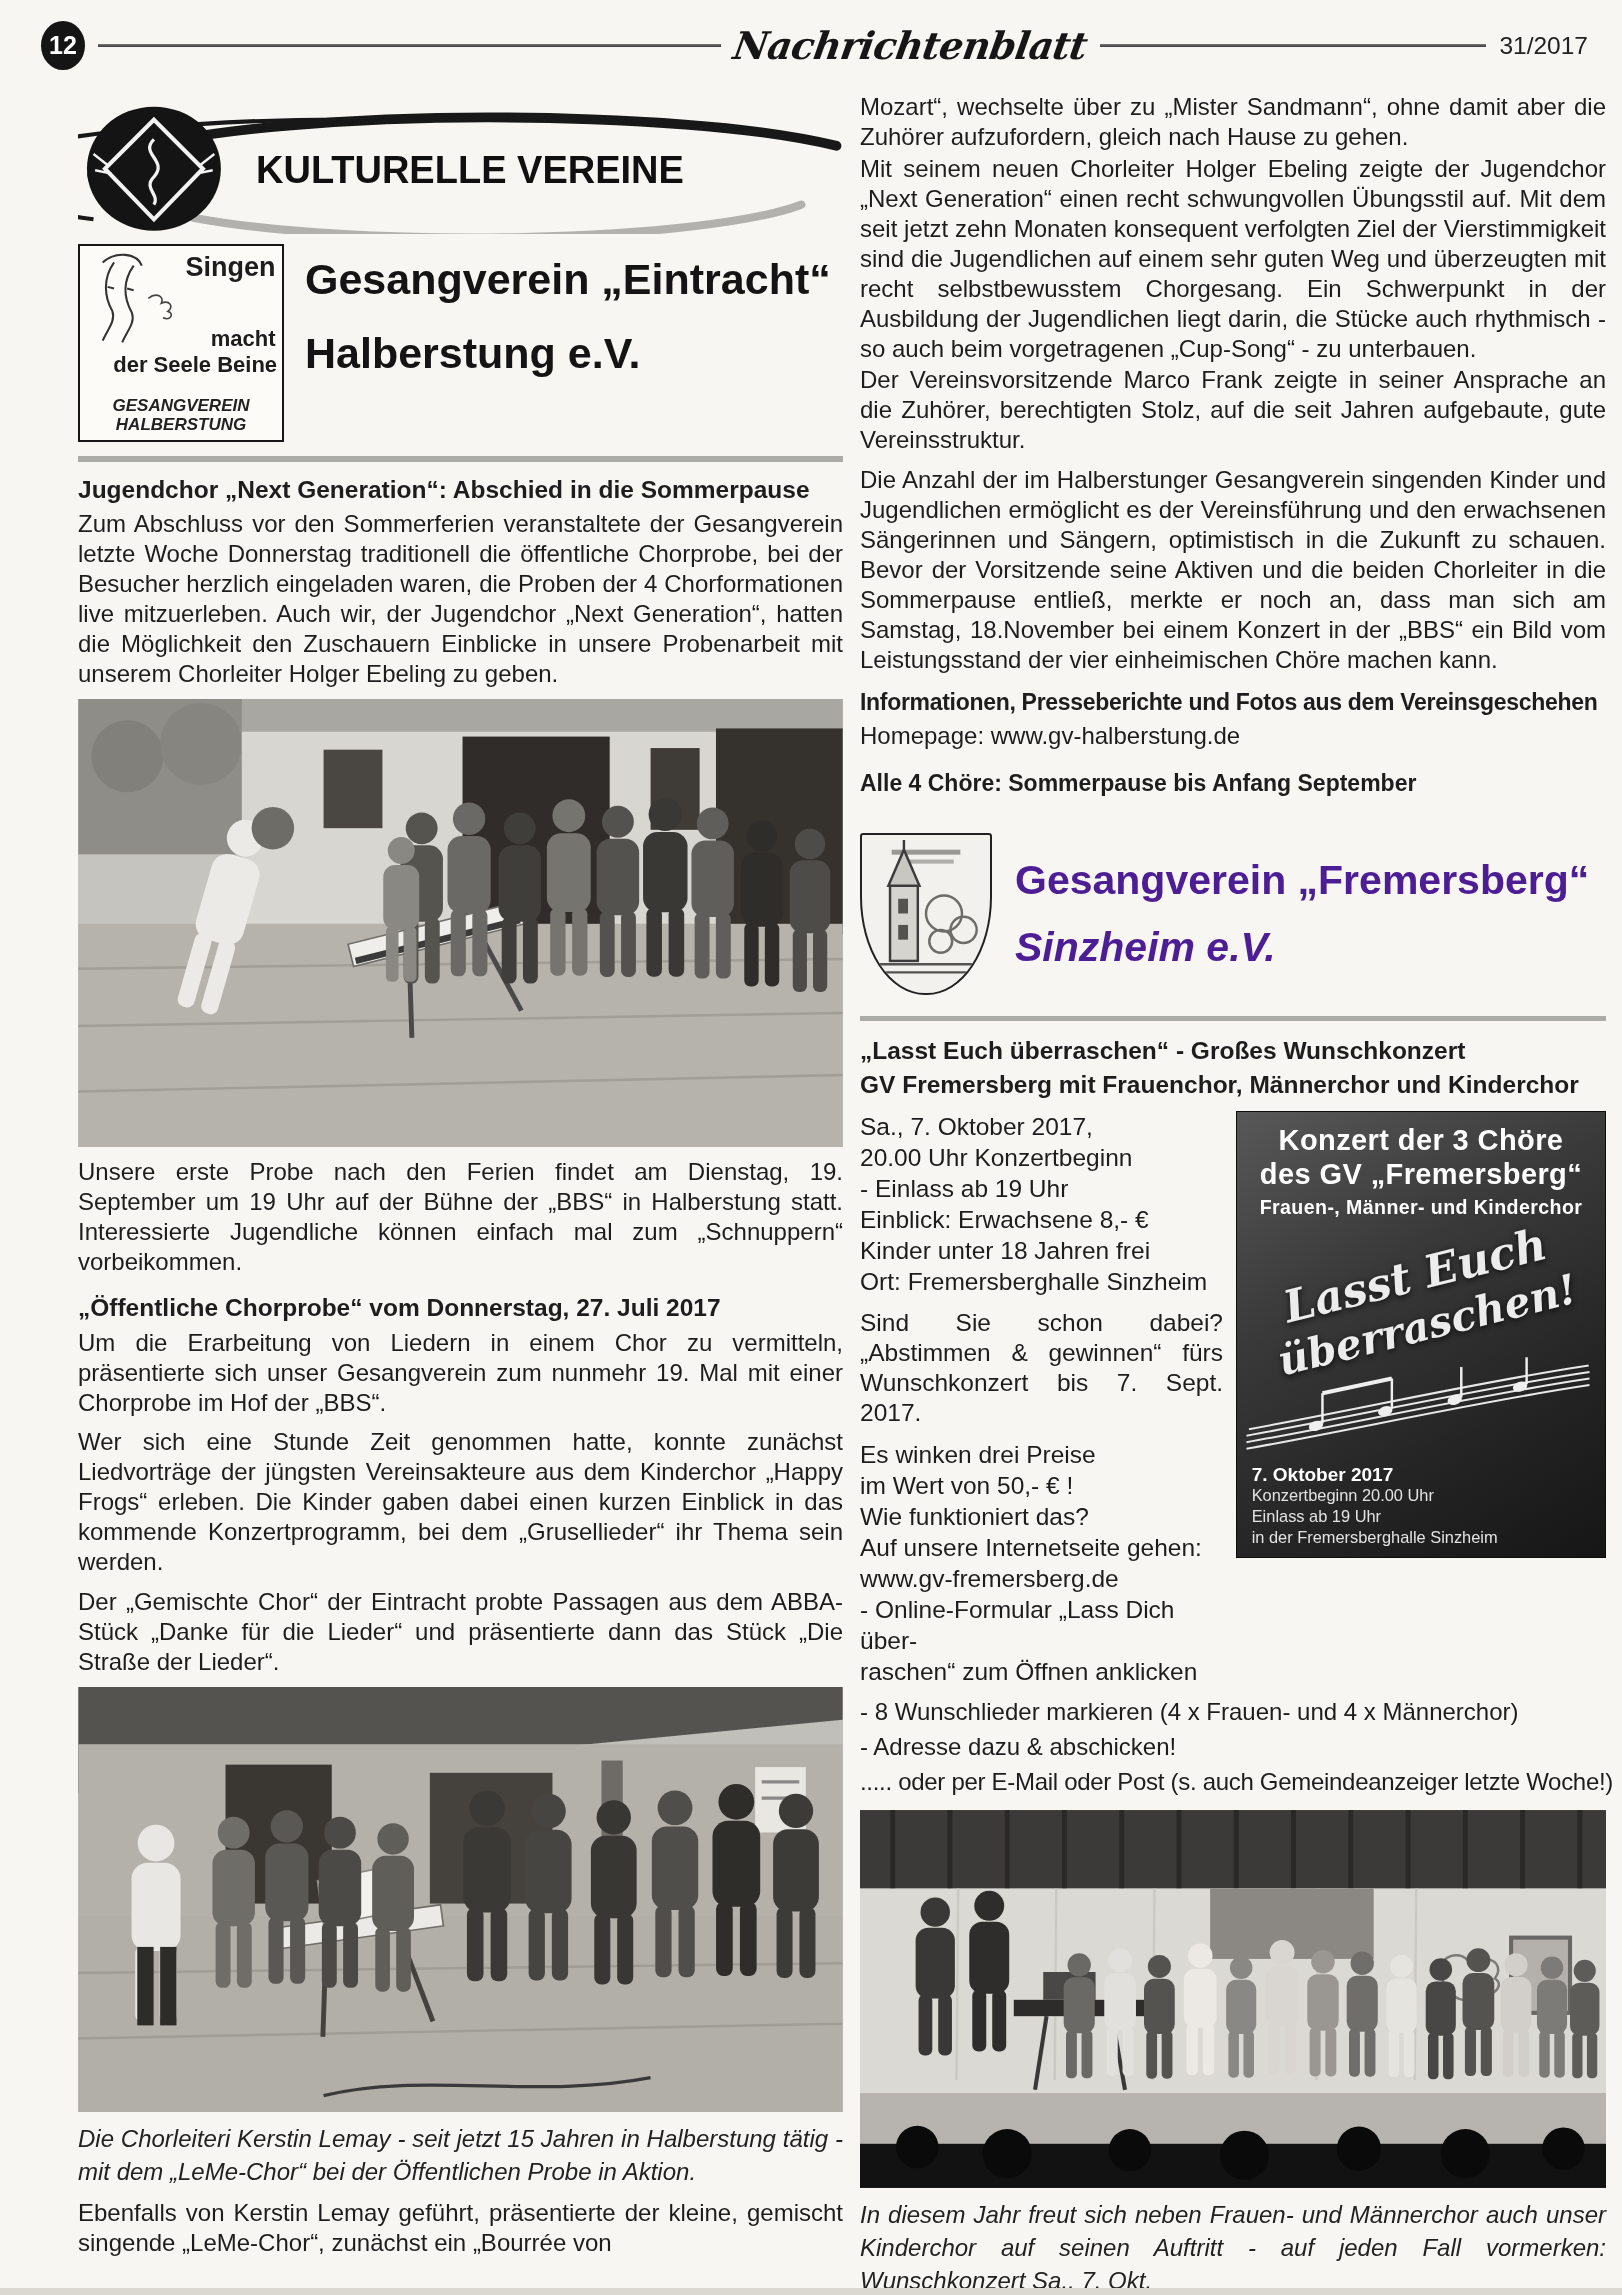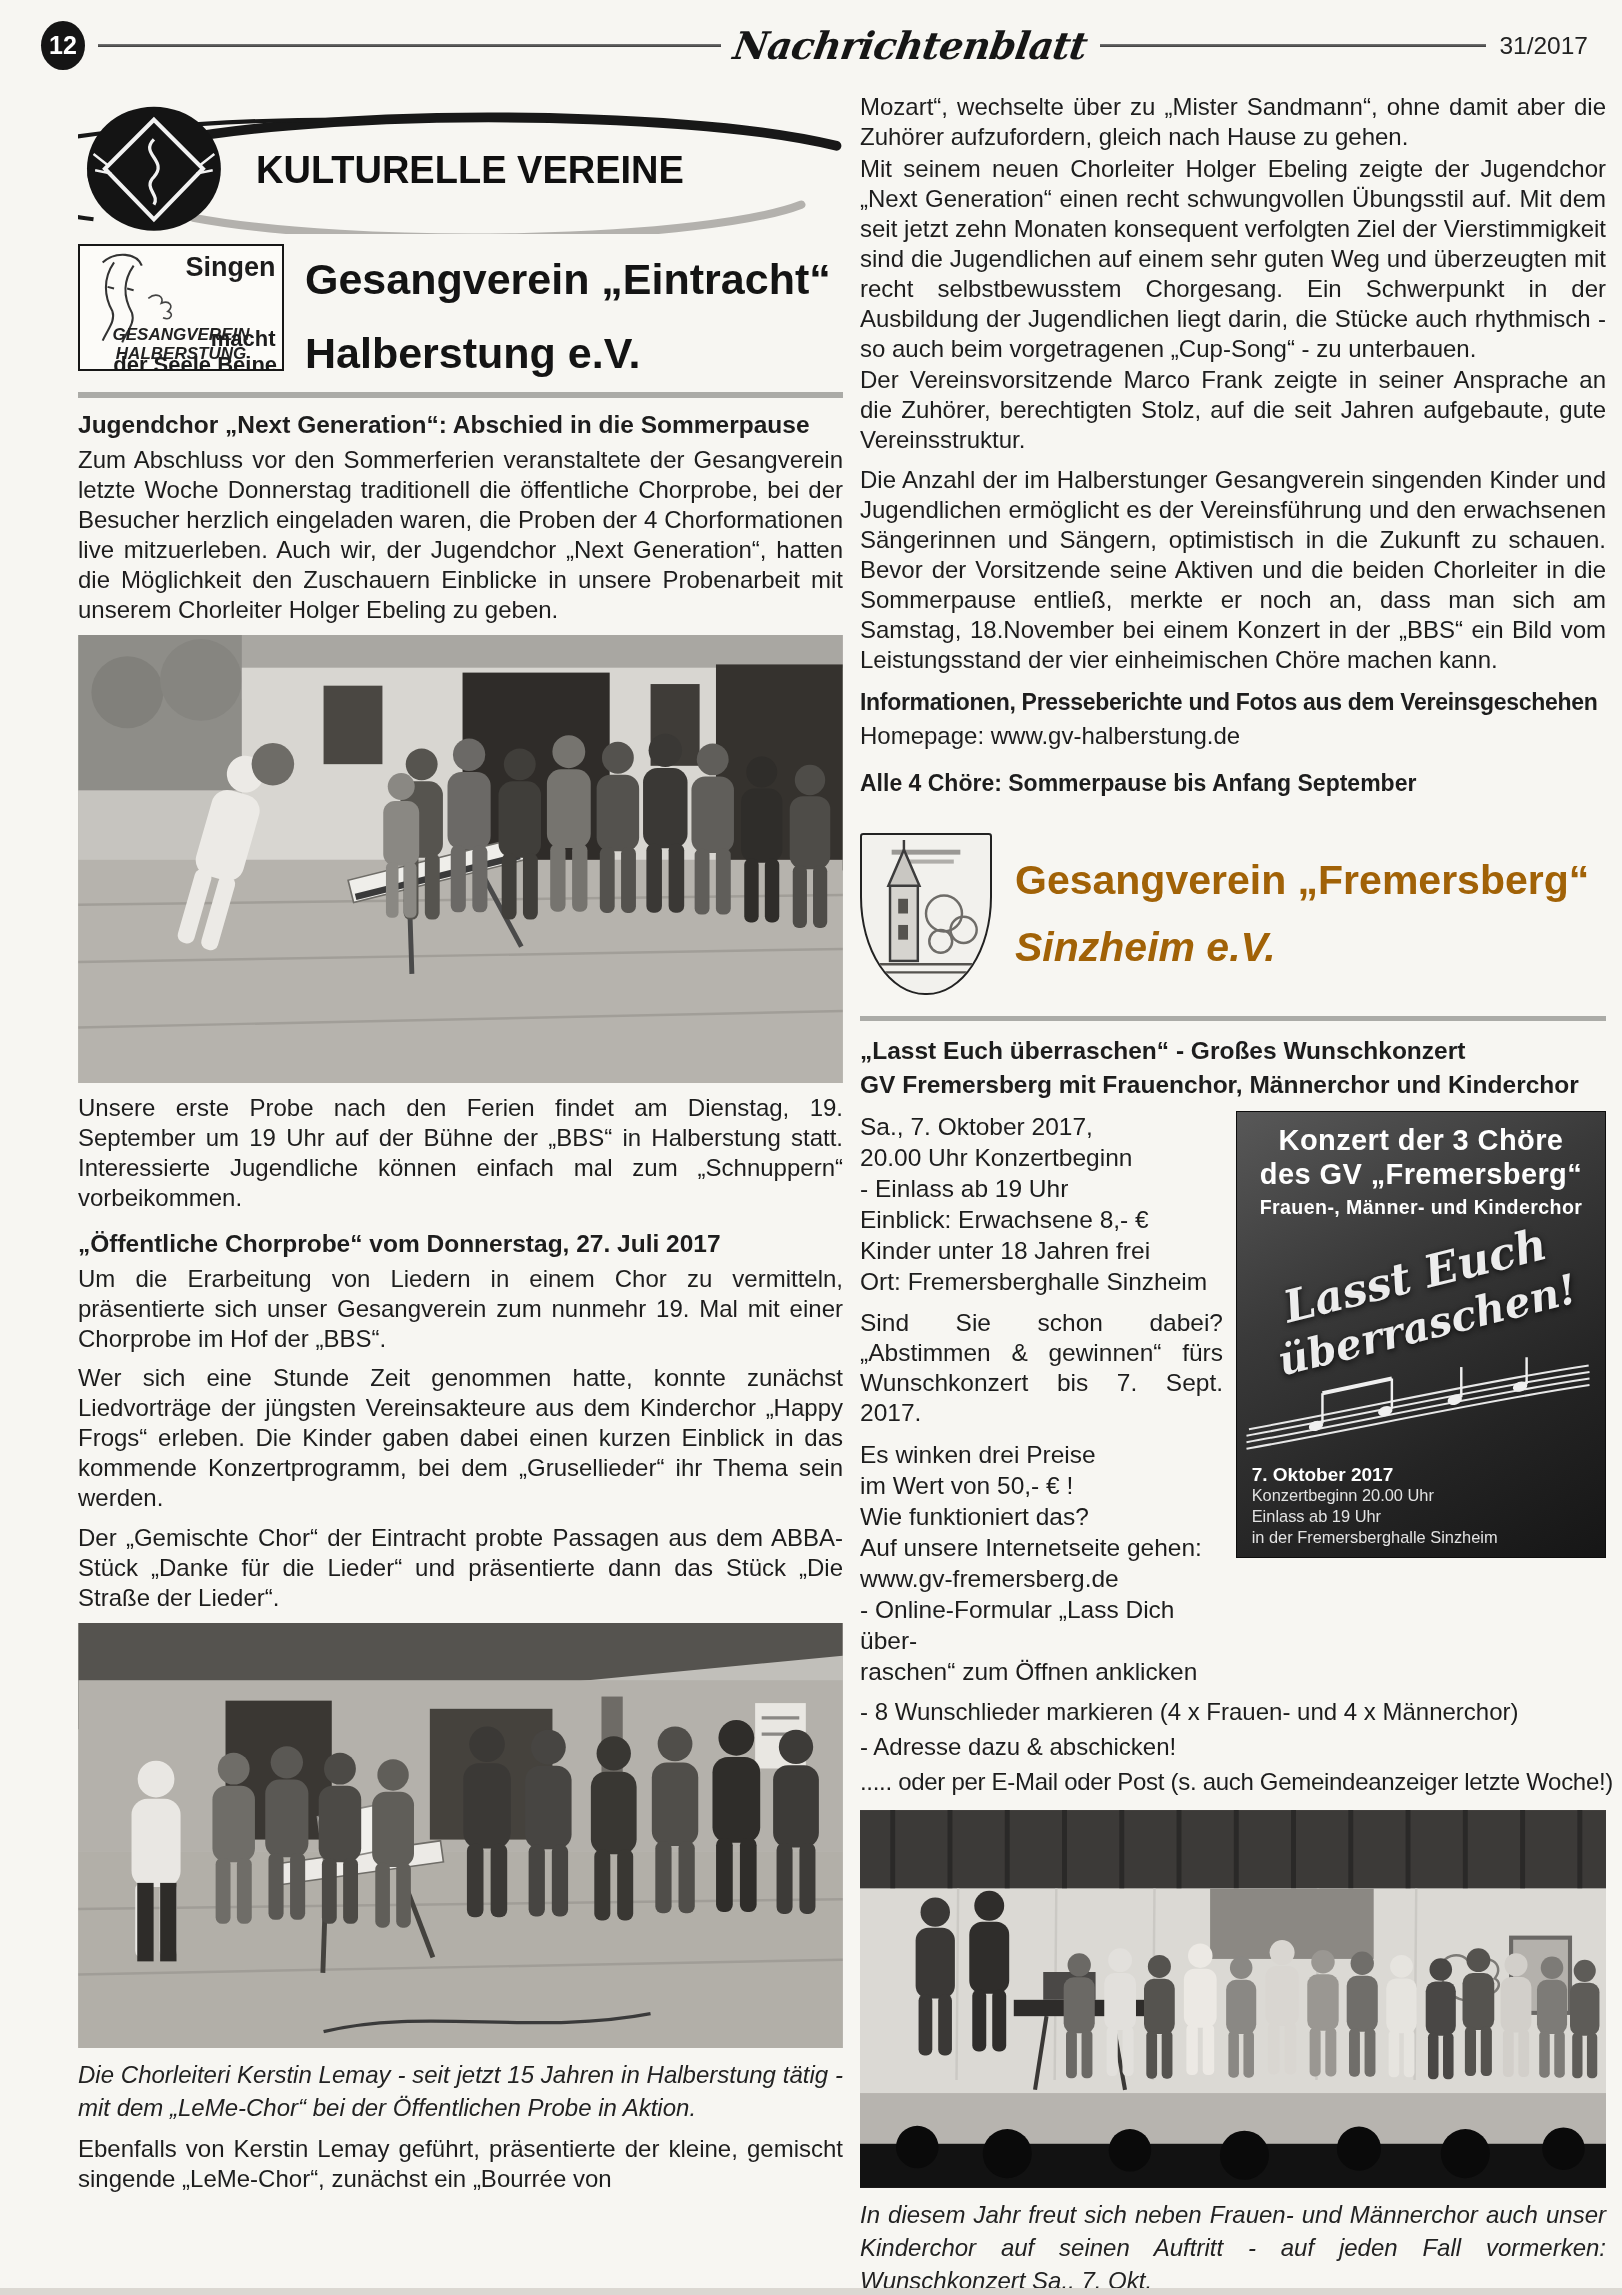--- a/index.html
+++ b/index.html
@@ -16,21 +16,21 @@
   .issue{font-size:24.5px;color:#222;white-space:nowrap;}
   
   .col-left{position:absolute;left:78px;top:105px;width:765px;}
   .col-right{position:absolute;left:860px;top:92px;width:746px;}
   
   .banner{position:relative;height:129px;}
   .banner-title{position:absolute;left:178px;top:43px;font-size:38px;font-weight:bold;color:#101010;
                 letter-spacing:0;transform:scaleY(1.04);white-space:nowrap;}
   
   .title-block{display:flex;gap:21px;margin-top:9.8px;align-items:stretch;}
-  .sv-logo{flex:0 0 auto;width:206px;height:127px;border:2.5px solid #161616;background:#fcfbf8;
+  .sv-logo{flex:0 0 auto;width:206px;height:198px;border:2.5px solid #161616;background:#fcfbf8;
            box-sizing:border-box;position:relative;overflow:hidden;}
   .sv-logo .t-singen{position:absolute;top:6.5px;right:6.5px;font-size:27px;font-weight:bold;}
   .sv-logo .t-macht{position:absolute;top:80px;right:6.5px;font-size:22px;font-weight:bold;}
   .sv-logo .t-seele{position:absolute;top:106px;right:4.9px;font-size:22px;font-weight:bold;white-space:nowrap;}
   .sv-logo .t-org{position:absolute;bottom:4.9px;left:0;right:0;text-align:center;font-style:italic;
                   font-weight:bold;font-size:17px;line-height:19.6px;color:#222;}
   .sv-face{position:absolute;left:3.3px;top:4.9px;}
   .big-title{font-size:43px;font-weight:bold;line-height:49px;padding-top:11.4px;color:#141414;}
   .big-title .l2{margin-top:24.5px;}
   .gray-rule{height:5.7px;background:#ababa7;margin:14.7px 0 11.4px;}
@@ -39,21 +39,21 @@
   .body-p{font-size:24px;line-height:30px;text-align:justify;margin:0 0 9.8px;}
   .caption{font-size:24px;line-height:33px;font-style:italic;text-align:justify;margin:4.9px 0 9.8px;color:#222;}
   .photo{display:block;width:100%;background:#c4c2bd;margin:4.9px 0 9.8px;}
   .nowrap{white-space:nowrap;letter-spacing:-0.3px;}
   .bold-line{font-size:23px;font-weight:bold;line-height:34px;}
   .plain-line{font-size:24px;line-height:34px;}
   
   .f-head{display:flex;gap:23px;align-items:center;margin-top:33px;}
   .f-shield{flex:0 0 auto;width:132px;height:162px;border:2.5px solid #222;box-sizing:border-box;
             background:#f2f1ed;border-radius:3.3px 3.3px 65px 65px / 3.3px 3.3px 98px 98px;overflow:hidden;position:relative;}
-  .f-title{font-size:41px;font-weight:bold;line-height:46px;color:#a16207;}
+  .f-title{font-size:41px;font-weight:bold;line-height:46px;color:#4c1d95;}
   .f-title .l2{margin-top:21px;font-style:italic;}
   .f-h{font-size:24.5px;font-weight:bold;line-height:34px;}
   .f-row{display:flex;gap:13px;margin-top:8.2px;}
   .f-details{width:363px;font-size:24.5px;line-height:30px;}
   .f-details p{margin:0 0 11.4px;text-align:justify;}
   .f-details .dl{line-height:31px;}
   .poster{width:370px;height:447px;box-sizing:border-box;position:relative;color:#fff;
           background:linear-gradient(150deg,#585858 0%,#3a3a3a 35%,#242424 70%,#161616 100%);
           border:1.6px solid #0d0d0d;padding:11.4px 8.2px;overflow:hidden;}
   .poster .pt{font-size:29px;font-weight:bold;text-align:center;line-height:34px;letter-spacing:0.4px;}

